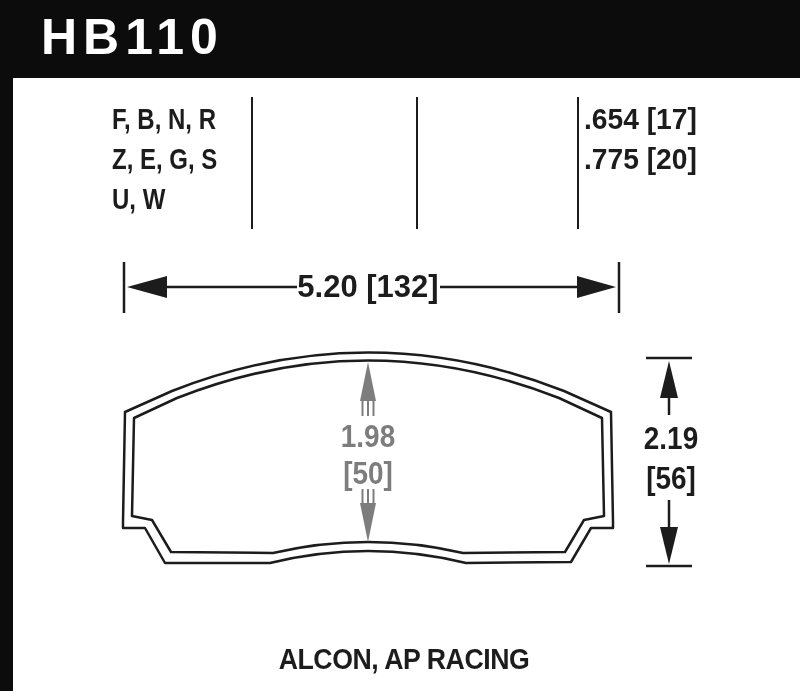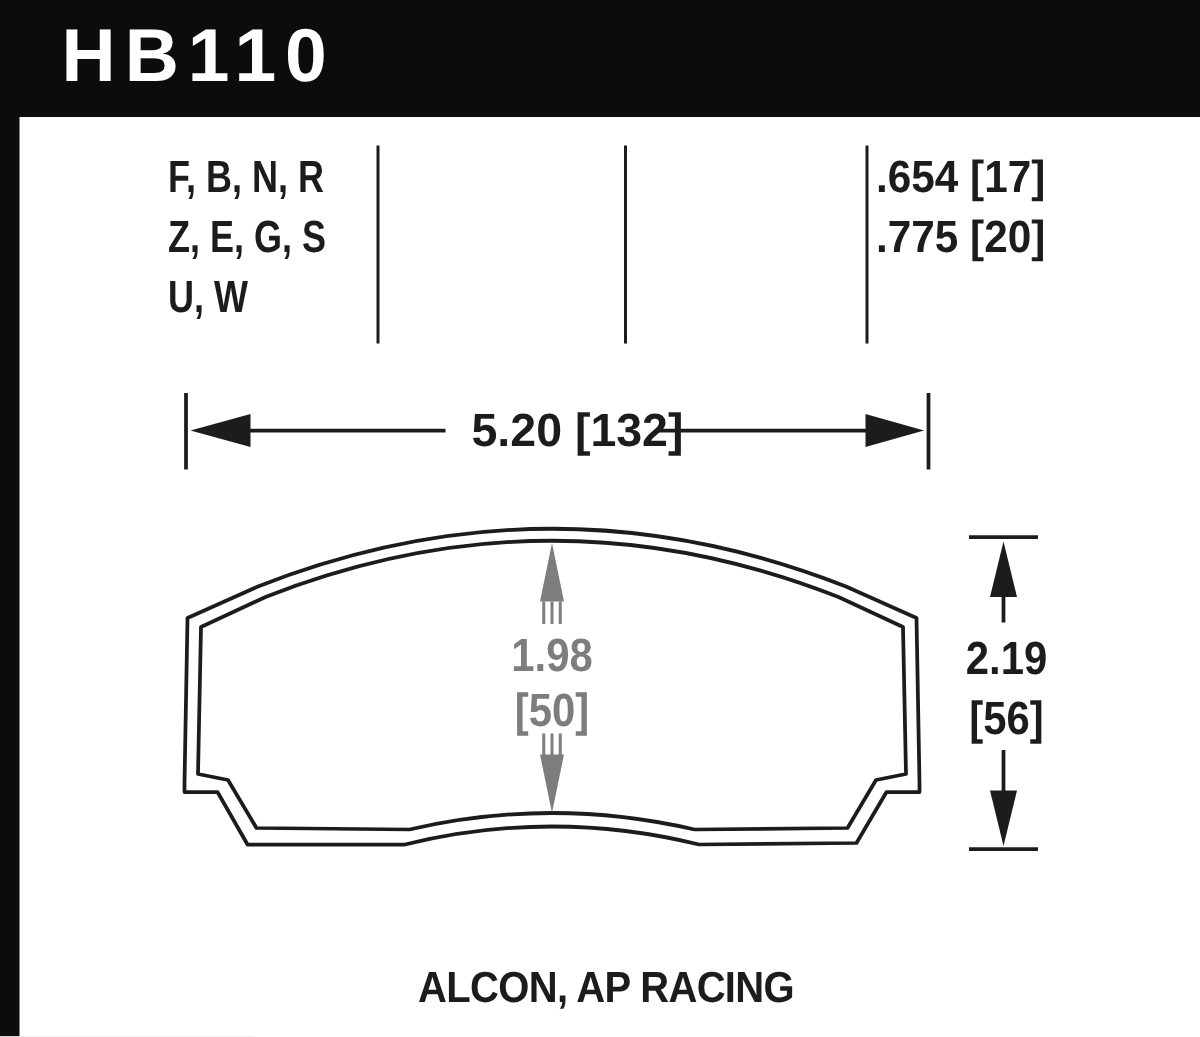--- a/index.html
+++ b/index.html
@@ -31,21 +31,21 @@
   .values{
     position:absolute;left:584px;top:99px;
     font-size:30px;font-weight:bold;line-height:40px;white-space:nowrap;
     transform:scaleX(0.94);transform-origin:left top;
   }
   .vdiv{position:absolute;top:97px;width:2px;height:132px;background:var(--ink);}
   .vdiv.d1{left:251px;} .vdiv.d2{left:416px;} .vdiv.d3{left:577px;}
   
   .dim{position:absolute;font-weight:bold;font-size:31px;white-space:nowrap;text-align:center;}
   .dim.stack{transform:scaleX(0.9);transform-origin:center top;}
-  .dim-width{left:287px;top:269px;width:196px;}
+  .dim-width{left:270px;top:269px;width:196px;}
   .dim-h198{left:318px;top:419px;width:100px;color:var(--gray);}
   .dim-h50 {left:318px;top:456px;width:100px;color:var(--gray);}
   .dim-219 {left:621px;top:421px;width:100px;}
   .dim-56  {left:621px;top:461px;width:100px;}
   
   .footer-apps{
     position:absolute;left:4px;top:643px;width:800px;text-align:center;
     font-size:29px;font-weight:bold;letter-spacing:-0.5px;
     transform:scaleX(0.92);transform-origin:center top;white-space:nowrap;
   }

